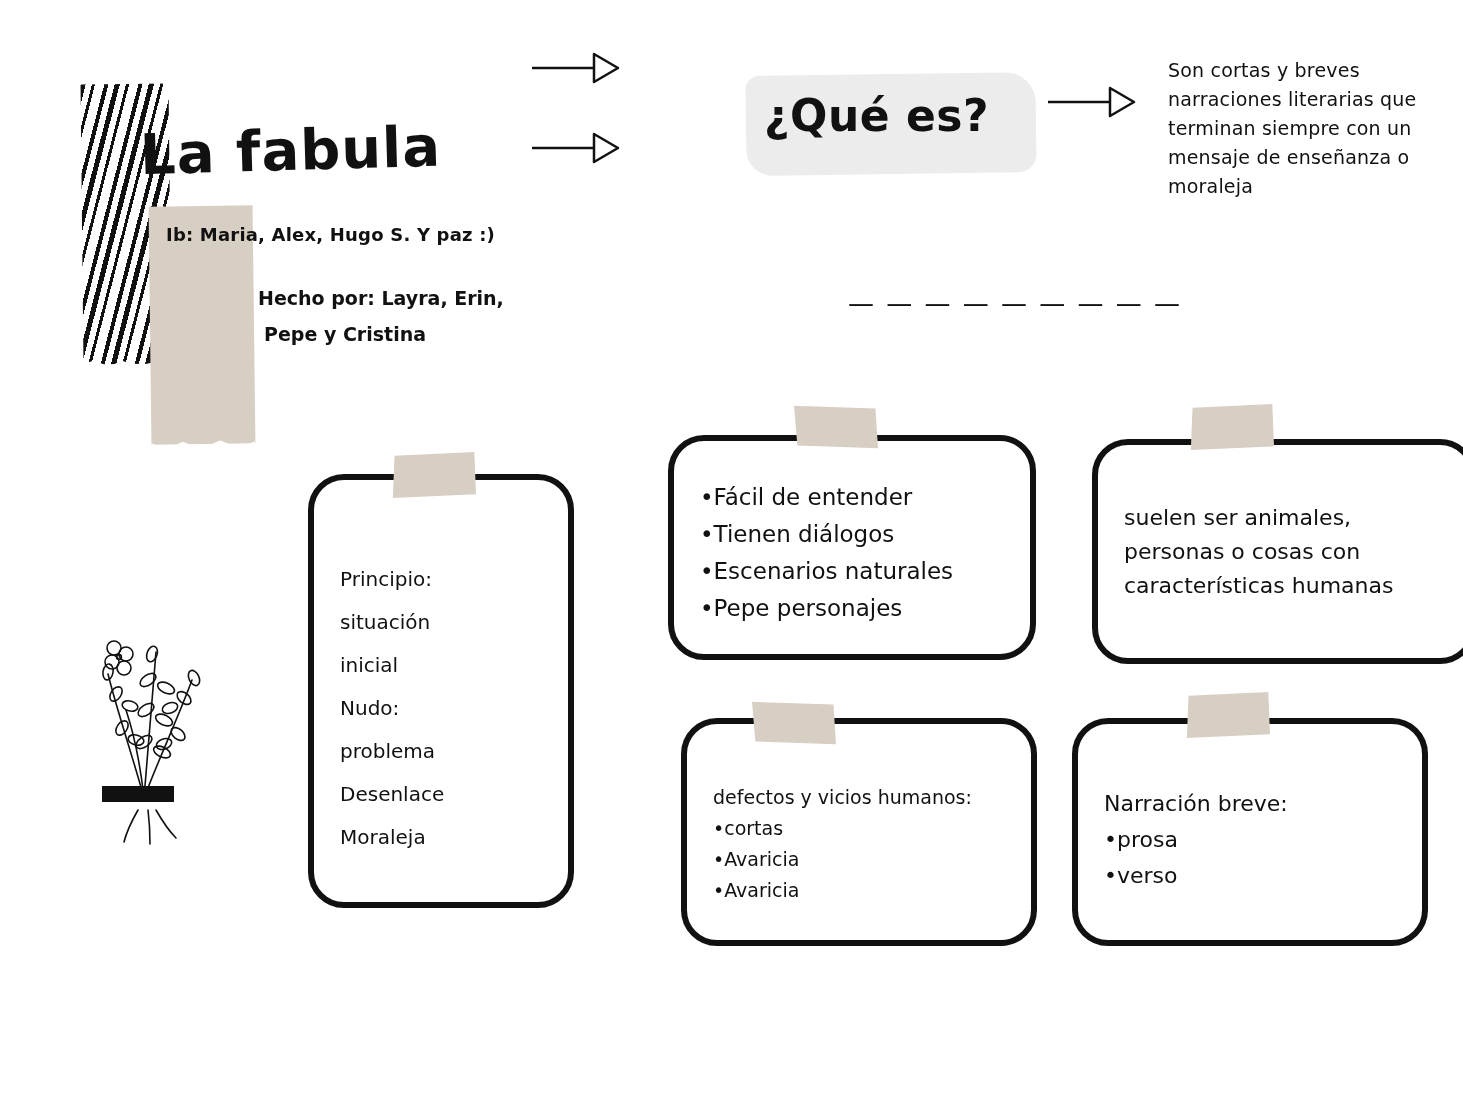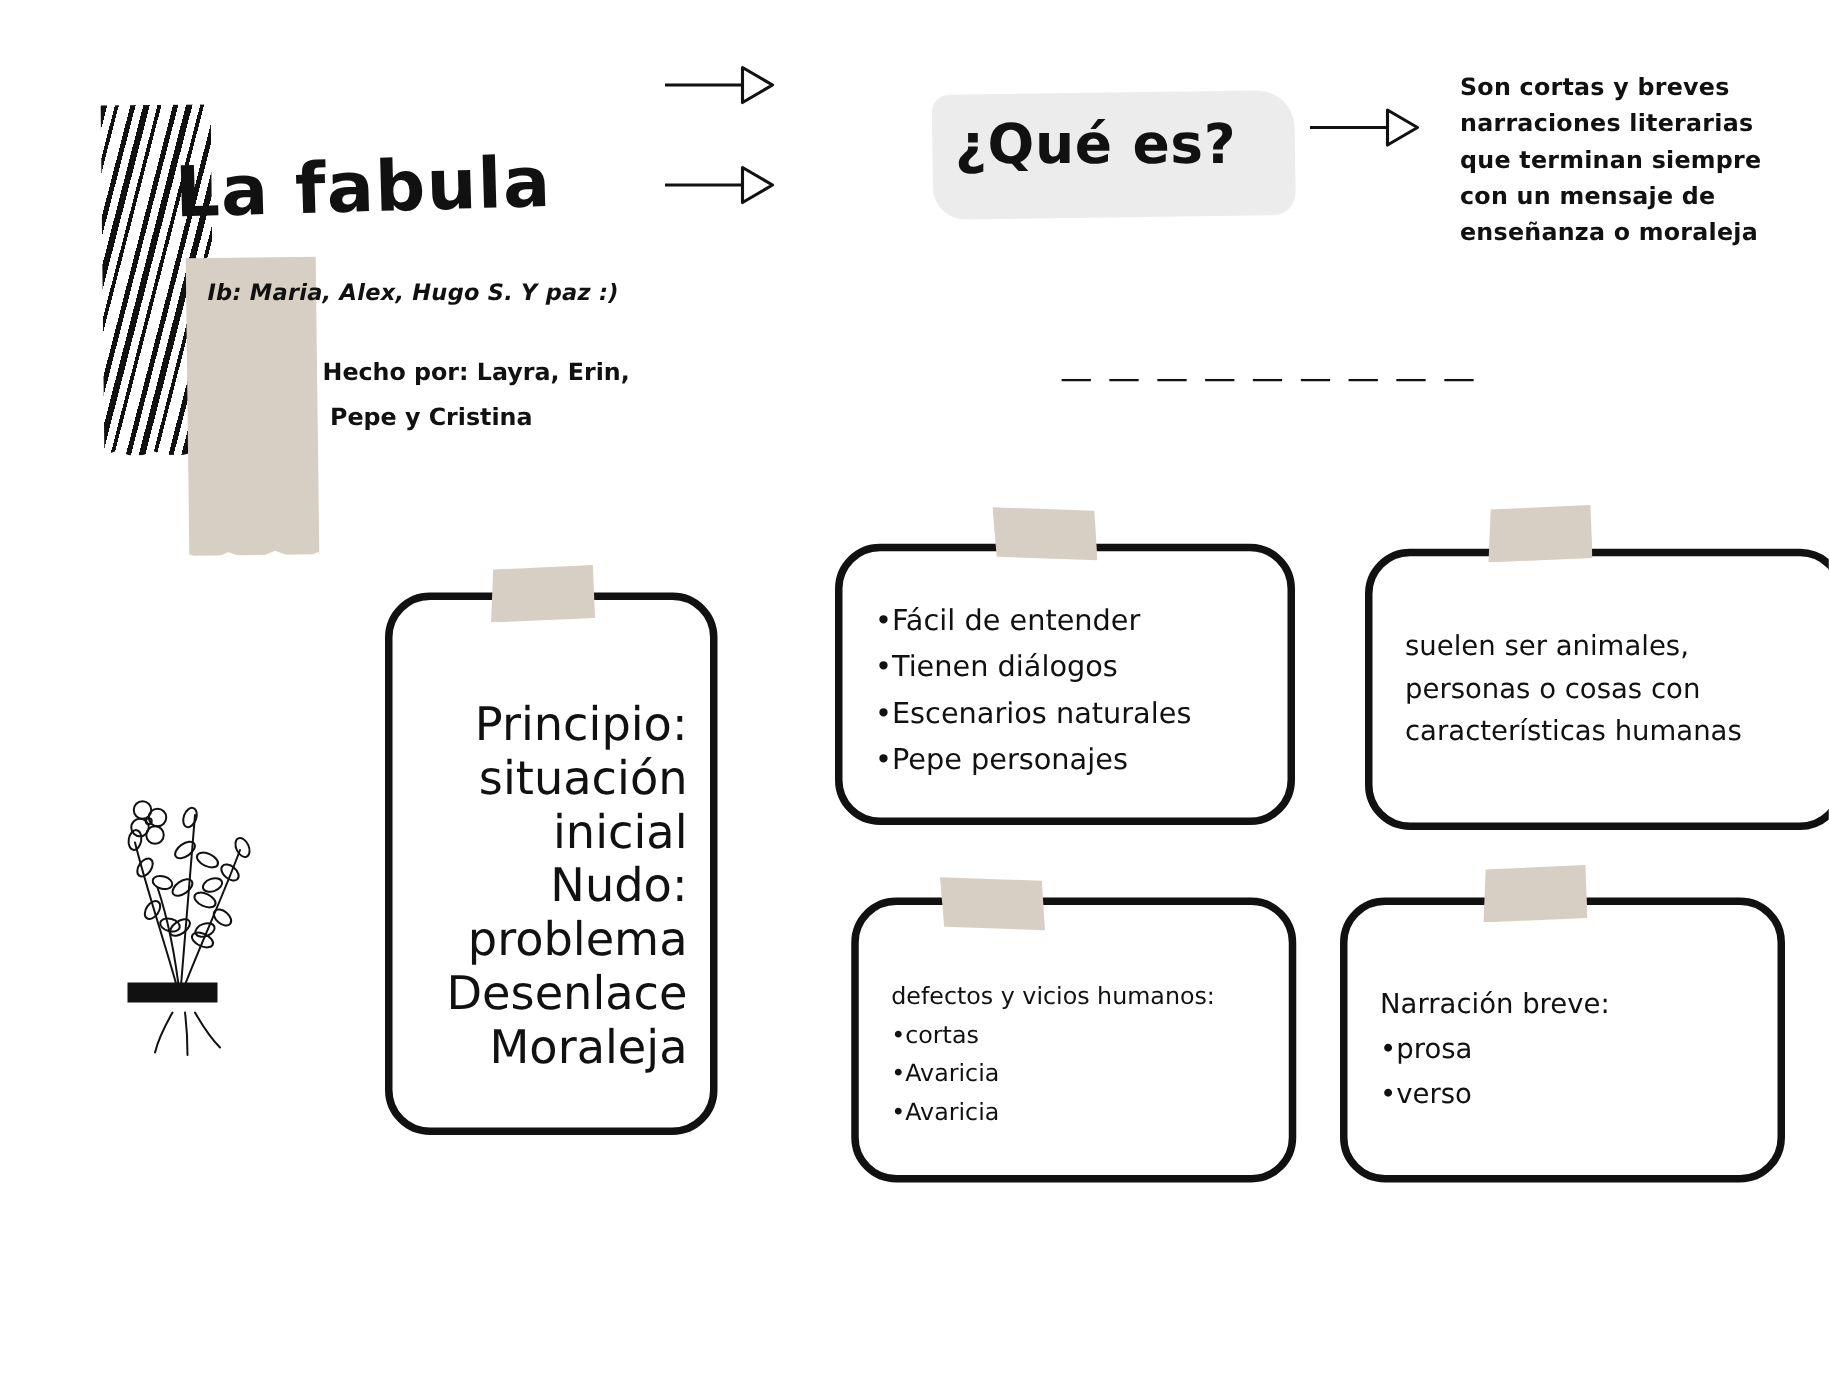--- a/index.html
+++ b/index.html
@@ -82,21 +82,20 @@
 
   #credits-1 {
     position: absolute;
     left: 166px;
     top: 224px;
     font-size: 18px;
     font-weight: 600;
     letter-spacing: .2px;
     white-space: nowrap;
     z-index: 6;
-    font-style: italic;
   }
   #credits-2 {
     position: absolute;
     left: 258px;
     top: 280px;
     font-size: 19px;
     font-weight: 600;
     line-height: 36px;
     z-index: 6;
   }
@@ -132,21 +131,21 @@
   }
 
   
   #definition-text {
     position: absolute;
     left: 1168px;
     top: 56px;
     width: 260px;
     font-size: 19px;
     line-height: 29px;
-    font-weight: 700;
+    font-weight: 400;
     letter-spacing: .2px;
   }
 
   #dashed-line {
     position: absolute;
     left: 848px;
     top: 288px;
     width: 364px;
     height: 20px;
     font-size: 26px;
@@ -180,21 +179,21 @@
     right: 18px;
     font-size: 23px;
     line-height: 36px;
     color: #111;
   }
   .box-content .li { white-space: nowrap; }
   .small .box-content { font-size: 19px; line-height: 30px; }
 
   #box-estructura { left: 308px; top: 474px; width: 266px; height: 434px; }
   #tape-estructura { left: 392px; top: 452px; }
-  #box-estructura .box-content { top: 78px; font-size: 37px; line-height: 43px; text-align: right; }
+  #box-estructura .box-content { top: 78px; font-size: 20px; line-height: 43px; }
 
   #box-caracteristicas { left: 668px; top: 435px; width: 368px; height: 225px; }
   #tape-caracteristicas { left: 794px; top: 404px; }
   #box-caracteristicas .box-content { top: 38px; font-size: 23px; line-height: 37px; }
 
   #box-personajes { left: 1072px; top: 439px; width: 384px; height: 225px; margin-left: 20px; }
   #tape-personajes { left: 1190px; top: 404px; }
   #box-personajes .box-content { top: 56px; font-size: 22px; line-height: 34px; }
 
   #box-defectos { left: 681px; top: 718px; width: 356px; height: 228px; }

